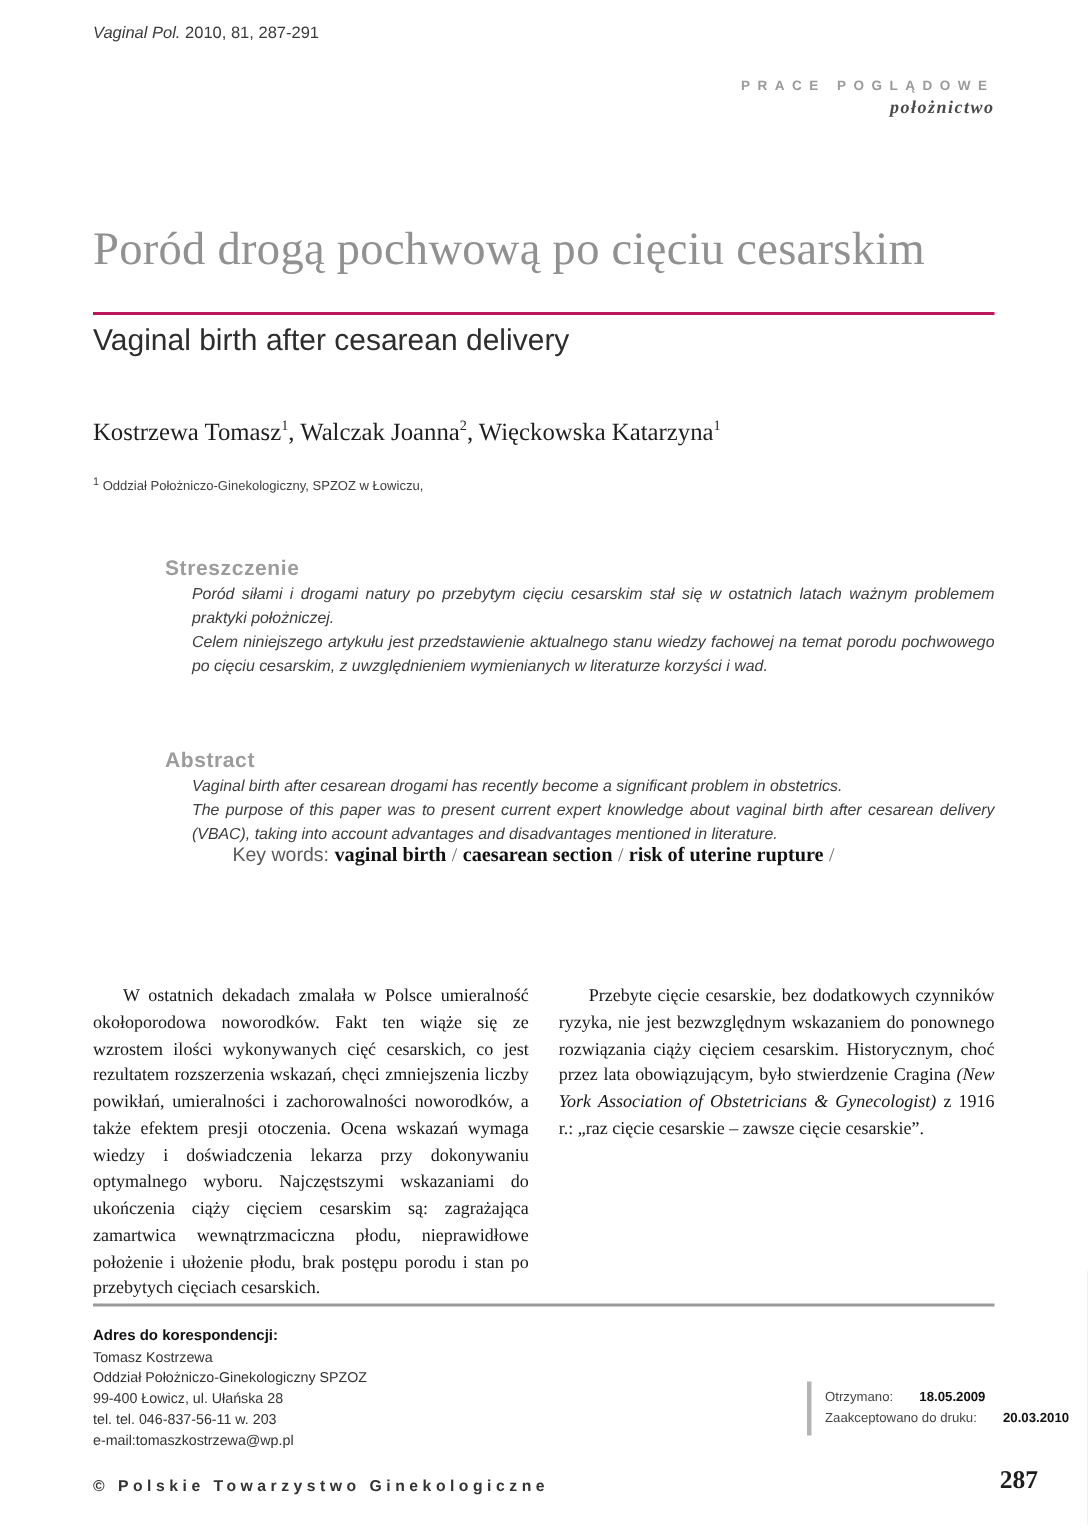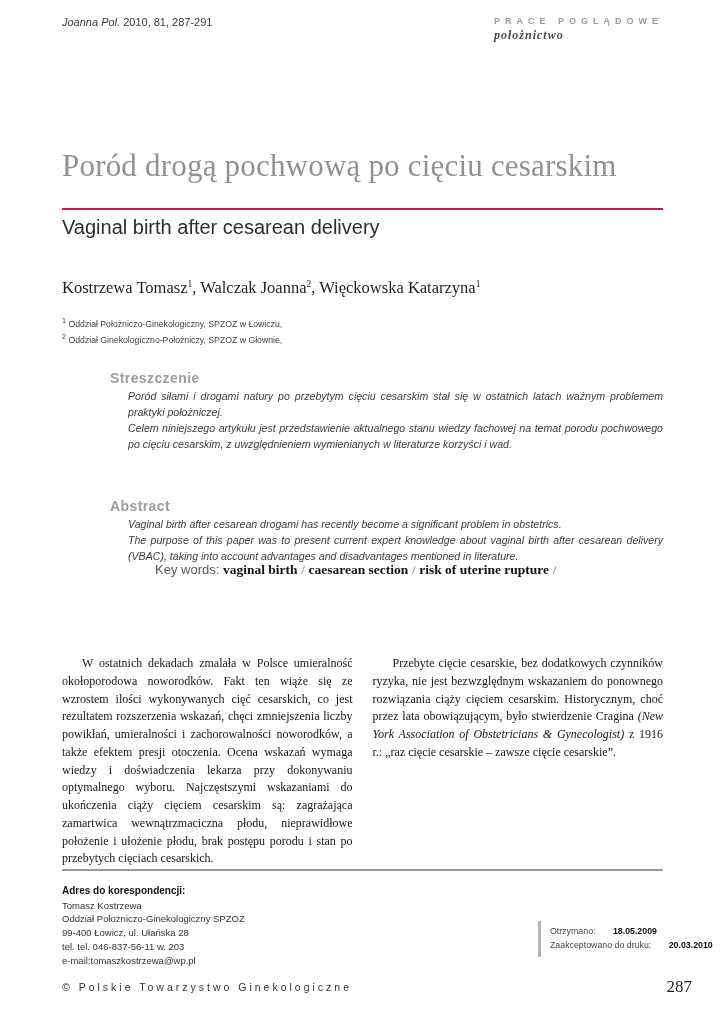--- a/index.html
+++ b/index.html
@@ -9,21 +9,21 @@
     background:#ffffff;
     margin:0 auto;
     font-family:"Liberation Sans", sans-serif;
     color:#222;
     overflow:hidden;
   }
   
   .header{position:absolute;top:16px;left:62px;right:33px;display:flex;justify-content:space-between;align-items:flex-start;}
   .citation{font-size:11px;color:#3a3a3a;}
   .citation .it{font-style:italic;}
-  .header-right{text-align:left;margin-right:29px;}
+  .header-right{text-align:right;margin-right:29px;margin-top:36px;}
   .series{font-size:9px;letter-spacing:5px;color:#9a9a9a;font-weight:bold;}
   .subseries{font-size:12px;font-style:italic;font-family:"Liberation Serif",serif;color:#4a4a4a;letter-spacing:1px;margin-top:2px;font-weight:bold;}
   
   .title-block{position:absolute;top:148px;left:62px;width:601px;border-bottom:2px solid #be185d;padding-bottom:24px;}
   .title{font-family:"Liberation Serif",serif;font-size:31px;color:#919191;font-weight:normal;margin:0;letter-spacing:0.2px;}
   .subtitle{position:absolute;top:216px;left:62px;font-size:20px;color:#2d2d2d;}
   
   .authors{position:absolute;top:278px;left:62px;font-family:"Liberation Serif",serif;font-size:16.5px;color:#1f1f1f;}
   .authors sup{font-size:9.5px;}
   .affiliations{position:absolute;top:315px;left:62px;font-size:8.7px;color:#3f3f3f;line-height:1.55;}
@@ -43,52 +43,51 @@
   .columns{position:absolute;top:655px;left:62px;width:601px;display:flex;gap:20px;}
   .col{width:296px;font-family:"Liberation Serif",serif;font-size:12px;color:#161616;text-align:justify;line-height:1.48;}
   .col p{margin:0;text-indent:20px;}
   .col .it{font-style:italic;}
   
   .foot-rule{position:absolute;top:869px;left:62px;width:601px;border-top:2px solid #9a9a9a;}
   .correspondence{position:absolute;top:884px;left:62px;font-size:9.5px;color:#333;line-height:1.45;}
   .correspondence .head{font-weight:bold;color:#111;font-size:10px;}
   .dates-box{position:absolute;top:921px;left:538px;border-left:3px solid #b5b5b5;padding:3px 0 5px 9px;font-size:8.8px;color:#444;line-height:1.6;}
   .dates-box b{color:#111;margin-left:15px;}
-  .page-footer{position:absolute;top:977px;left:62px;right:33px;display:flex;justify-content:space-between;align-items:center;}
+  .page-footer{position:absolute;top:977px;left:62px;right:33px;display:flex;justify-content:space-between;align-items:flex-end;font-weight:bold;}
   .copyright{font-size:10.5px;letter-spacing:3px;color:#333;}
   .page-num{font-family:"Liberation Serif",serif;font-size:17px;color:#1d1d1d;}
 </style>
 </head>
 <body>
 
 <div class="page">
 
   <div class="header">
     <div class="citation">
-      <span class="it">Joanna Pol.</span><span> 2010, 81, 287-291</span>
+      <span class="it">Vaginal Pol.</span><span> 2010, 81, 287-291</span>
     </div>
     <div class="header-right">
       <div class="series">PRACE POGLĄDOWE</div>
       <div class="subseries">położnictwo</div>
     </div>
   </div>
 
   <div class="title-block">
     <h1 class="title">Poród drogą pochwową po cięciu cesarskim</h1>
   </div>
 
   <div class="subtitle">Vaginal birth after cesarean delivery</div>
 
   <div class="authors">
     <span>Kostrzewa Tomasz</span><sup>1</sup><span>, Walczak Joanna</span><sup>2</sup><span>, Więckowska Katarzyna</span><sup>1</sup>
   </div>
 
   <div class="affiliations">
     <div><sup>1</sup><span> Oddział Położniczo-Ginekologiczny, SPZOZ w Łowiczu,</span></div>
-    <div><sup>2</sup><span> Oddział Ginekologiczno-Położniczy, SPZOZ w Głownie,</span></div>
   </div>
 
   <div class="abs-block abs-sz">
     <div class="sec-heading">Streszczenie</div>
     <div class="abs-body">
       <p>Poród siłami i drogami natury po przebytym cięciu cesarskim stał się w ostatnich latach ważnym problemem praktyki położniczej.</p>
       <p>Celem niniejszego artykułu jest przedstawienie aktualnego stanu wiedzy fachowej na temat porodu pochwowego po cięciu cesarskim, z uwzględnieniem wymienianych w literaturze korzyści i wad.</p>
     </div>
   </div>
 

